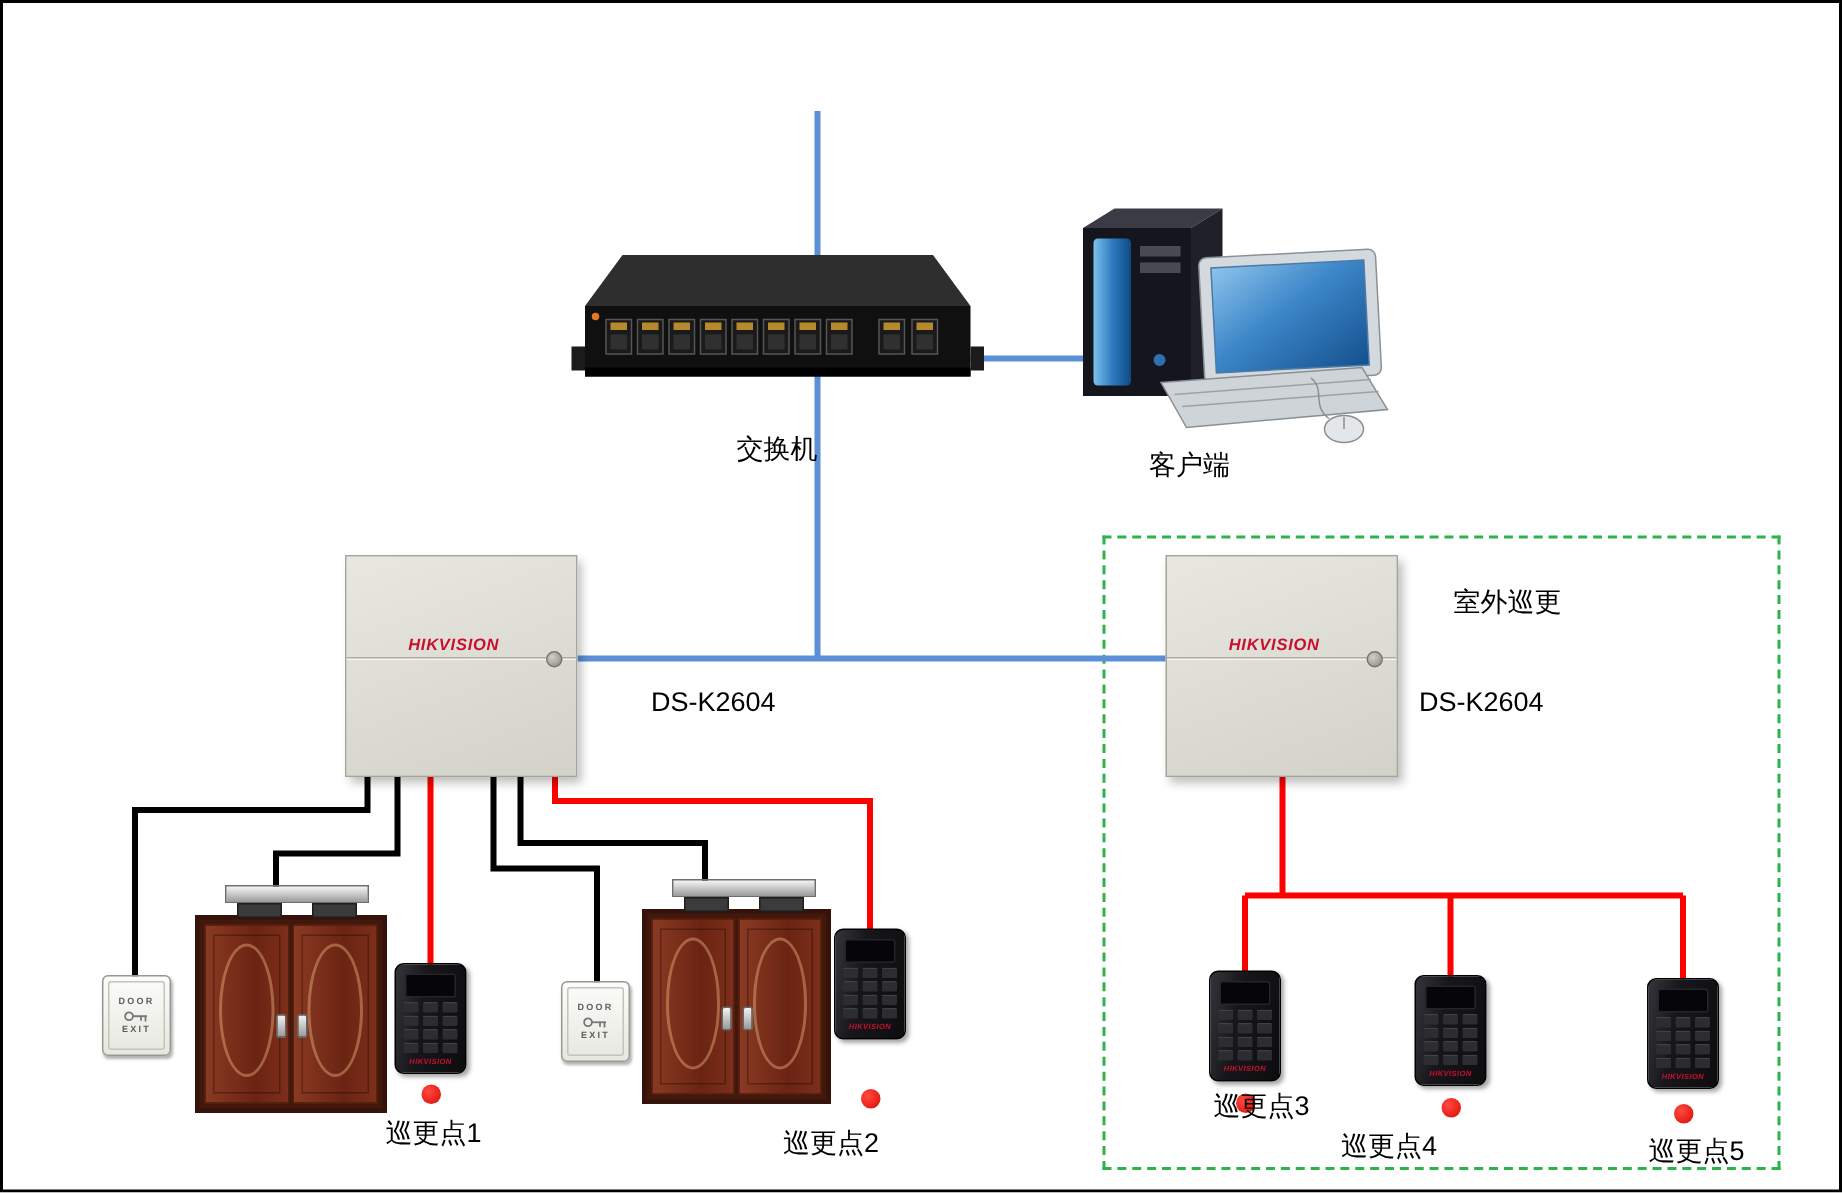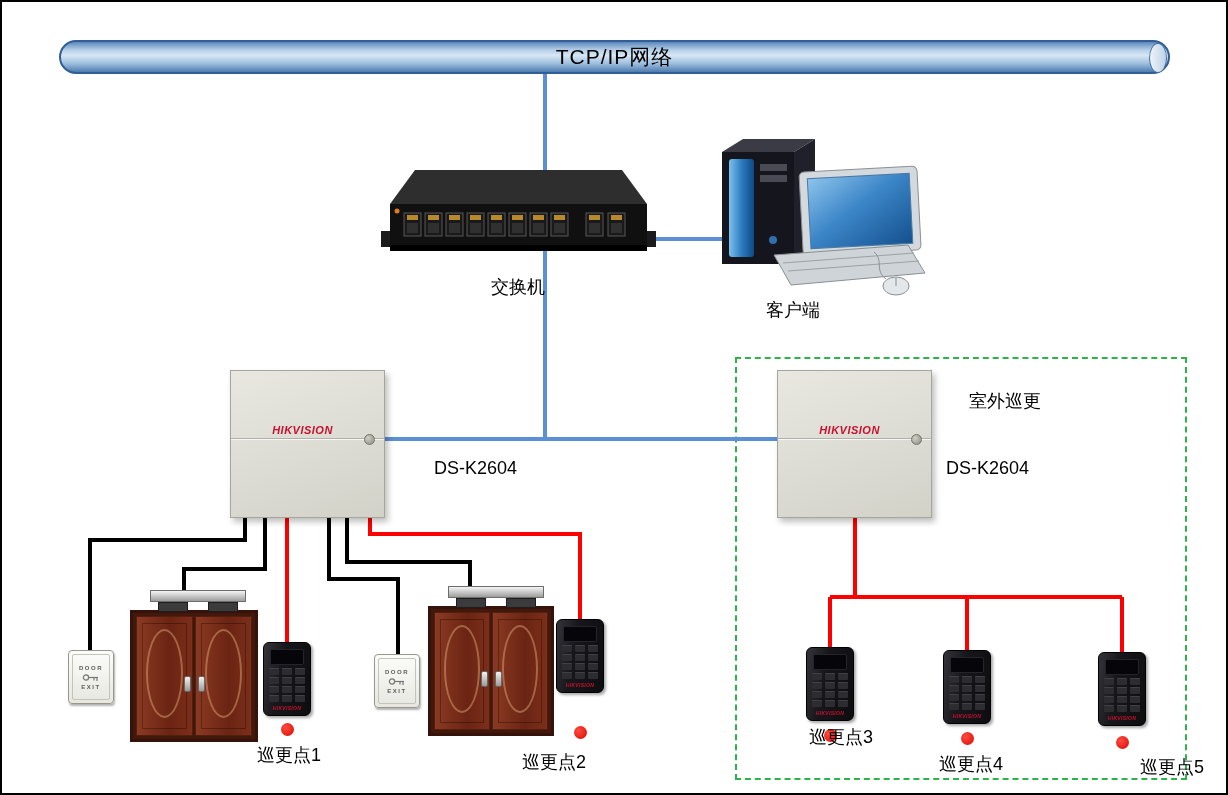--- a/index.html
+++ b/index.html
@@ -172,24 +172,20 @@
         <line x1="786" y1="269" x2="917" y2="259" stroke="#9aa2a8"></line>
       </g>
       <g>
         <path d="M884,277 C872,268 882,258 872,250" fill="none" stroke="#8a9096"></path>
         <ellipse cx="894" cy="284" rx="13" ry="9" fill="#e3e7ea" stroke="#879094"></ellipse>
         <line x1="894" y1="276" x2="894" y2="284" stroke="#879094"></line>
       </g>
     </g>
   </svg>
 
-  <div class="pipe">
-    <span class="pipe-label">TCP/IP网络</span>
-    <span class="pipe-cap"></span>
-  </div>
 
   <div class="controller" style="left:228px;top:368px">
     <div class="ctrl-seam"></div>
     <div class="ctrl-logo">HIKVISION</div>
     <div class="ctrl-knob"></div>
   </div>
   <div class="controller" style="left:775px;top:368px">
     <div class="ctrl-seam"></div>
     <div class="ctrl-logo">HIKVISION</div>
     <div class="ctrl-knob"></div>
@@ -342,24 +338,24 @@
       </div>
     <div class="reader-brand">HIKVISION</div>
   </div>
 
   <div class="patrol-dot" style="left:279px;top:721px"></div>
   <div class="patrol-dot" style="left:572px;top:724px"></div>
   <div class="patrol-dot" style="left:822px;top:727px"></div>
   <div class="patrol-dot" style="left:959px;top:730px"></div>
   <div class="patrol-dot" style="left:1114px;top:734px"></div>
 
-  <div class="lbl center" style="left:516px;top:273px">交换机</div>
+  <div class="lbl center" style="left:516px;top:285px">交换机</div>
   <div class="lbl center" style="left:791px;top:296px">客户端</div>
   <div class="lbl" style="left:432px;top:456px">DS-K2604</div>
   <div class="lbl" style="left:944px;top:456px">DS-K2604</div>
   <div class="lbl center" style="left:1003px;top:387px">室外巡更</div>
   <div class="lbl center" style="left:287px;top:741px">巡更点1</div>
   <div class="lbl center" style="left:552px;top:748px">巡更点2</div>
   <div class="lbl center" style="left:839px;top:723px">巡更点3</div>
-  <div class="lbl center" style="left:969px;top:750px">巡更点4</div>
-  <div class="lbl center" style="left:1170px;top:753px">巡更点5</div>
+  <div class="lbl center" style="left:924px;top:750px">巡更点4</div>
+  <div class="lbl center" style="left:1129px;top:753px">巡更点5</div>
 
 </div>
 
 </body></html>

